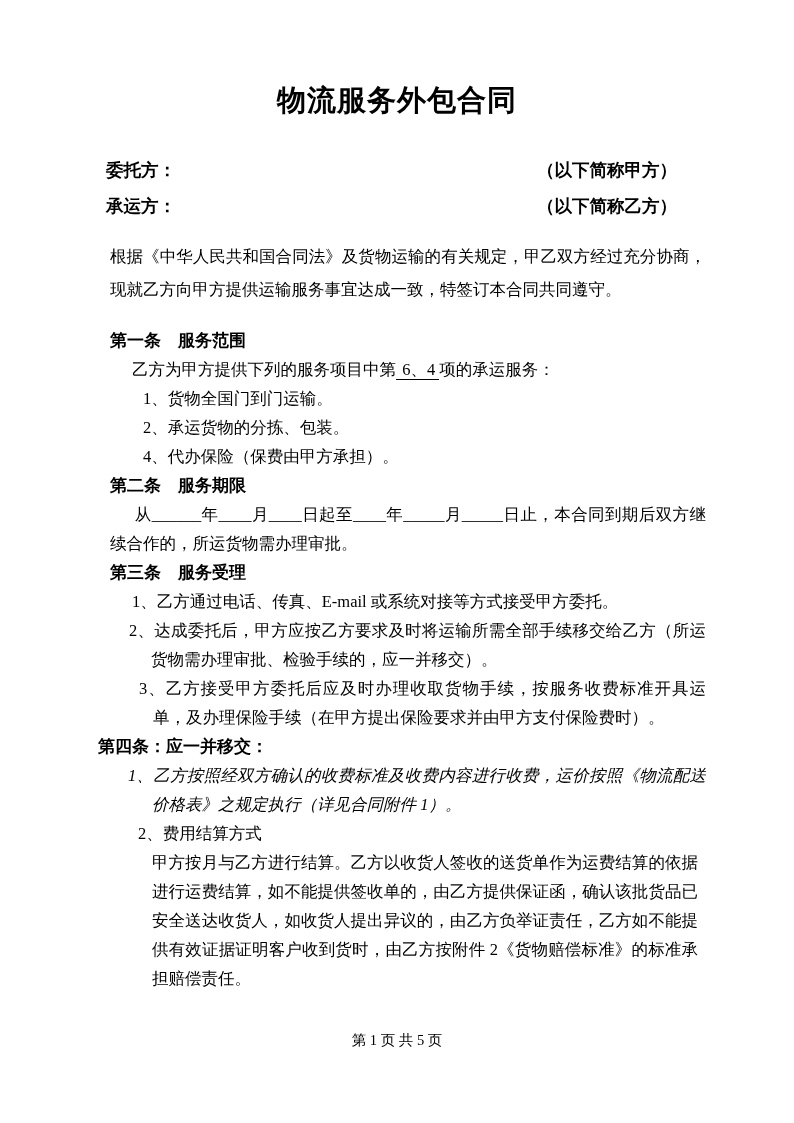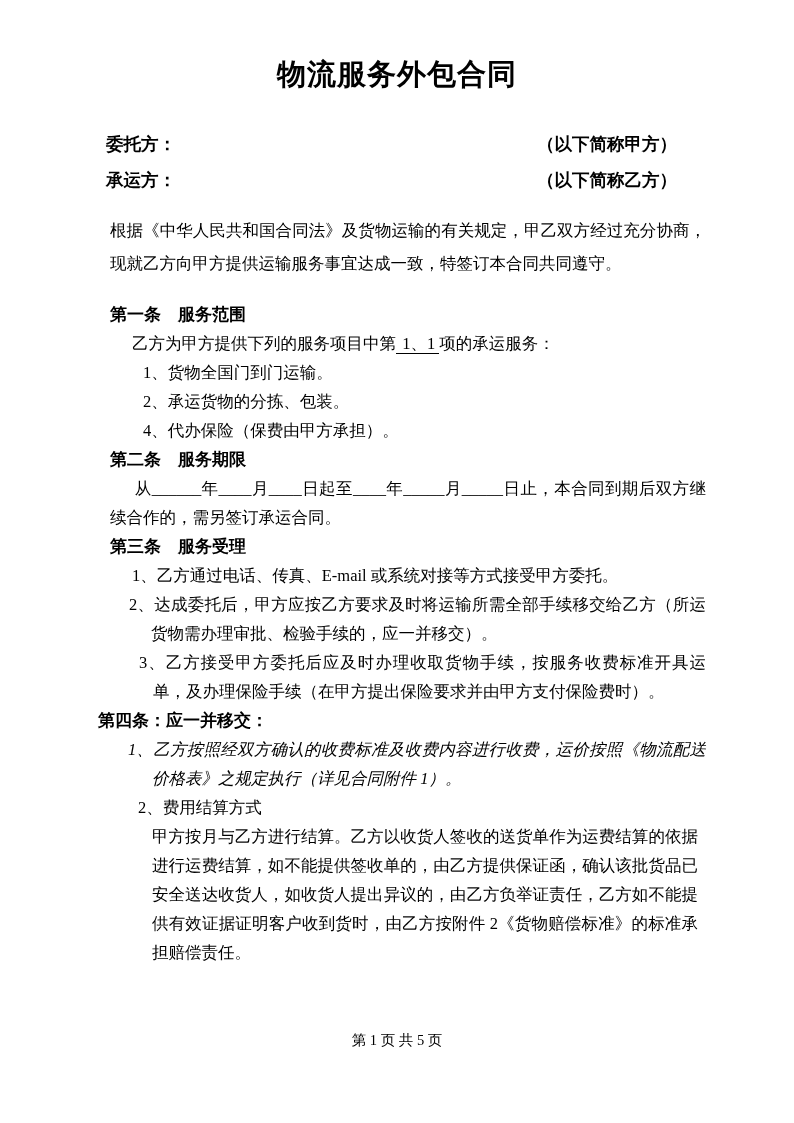--- a/index.html
+++ b/index.html
@@ -8,21 +8,21 @@
     width:794px;height:1123px;
     background:#ffffff;
     margin:0 auto;
     overflow:hidden;
     font-family:"Liberation Serif","DejaVu Serif",serif;
     color:#000000;
     -webkit-font-smoothing:none;
   }
   .doc-title{
     margin:0;
-    padding-top:56px;
+    padding-top:82px;
     text-align:center;
     font-size:29px;
     line-height:36px;
     font-weight:bold;
     letter-spacing:1px;
   }
   .parties{margin:34px 117px 0 106px;}
   .party-row{
     display:flex;
     justify-content:space-between;
@@ -84,29 +84,29 @@
     <div class="party-row">
       <span>承运方：</span>
       <span>（以下简称乙方）</span>
     </div>
   </div>
 
   <p class="preamble">根据《中华人民共和国合同法》及货物运输的有关规定，甲乙双方经过充分协商，现就乙方向甲方提供运输服务事宜达成一致，特签订本合同共同遵守。</p>
 
   <div>
     <div class="clause-heading first flow">第一条　服务范围</div>
-    <p class="clause-intro flow"><span>乙方为甲方提供下列的服务项目中第</span><span class="u"> 1、1</span><span>项的承运服务：</span></p>
+    <p class="clause-intro flow"><span>乙方为甲方提供下列的服务项目中第</span><span class="u"> 6、4</span><span>项的承运服务：</span></p>
     <p class="s1-item flow">1、货物全国门到门运输。</p>
     <p class="s1-item flow">2、承运货物的分拣、包装。</p>
     <p class="s1-item flow">4、代办保险（保费由甲方承担）。</p>
   </div>
 
   <div>
     <div class="clause-heading flow">第二条　服务期限</div>
-    <p class="s2-body flow">从______年____月____日起至____年_____月_____日止，本合同到期后双方继续合作的，需另签订承运合同。</p>
+    <p class="s2-body flow">从______年____月____日起至____年_____月_____日止，本合同到期后双方继续合作的，所运货物需办理审批。</p>
   </div>
 
   <div>
     <div class="clause-heading flow">第三条　服务受理</div>
     <p class="s3-item1 flow">1、乙方通过电话、传真、E-mail 或系统对接等方式接受甲方委托。</p>
     <p class="s3-item2 flow">2、达成委托后，甲方应按乙方要求及时将运输所需全部手续移交给乙方（所运货物需办理审批、检验手续的，应一并移交）。</p>
     <p class="s3-item3 flow">3、乙方接受甲方委托后应及时办理收取货物手续，按服务收费标准开具运单，及办理保险手续（在甲方提出保险要求并由甲方支付保险费时）。</p>
   </div>
 
   <div>

